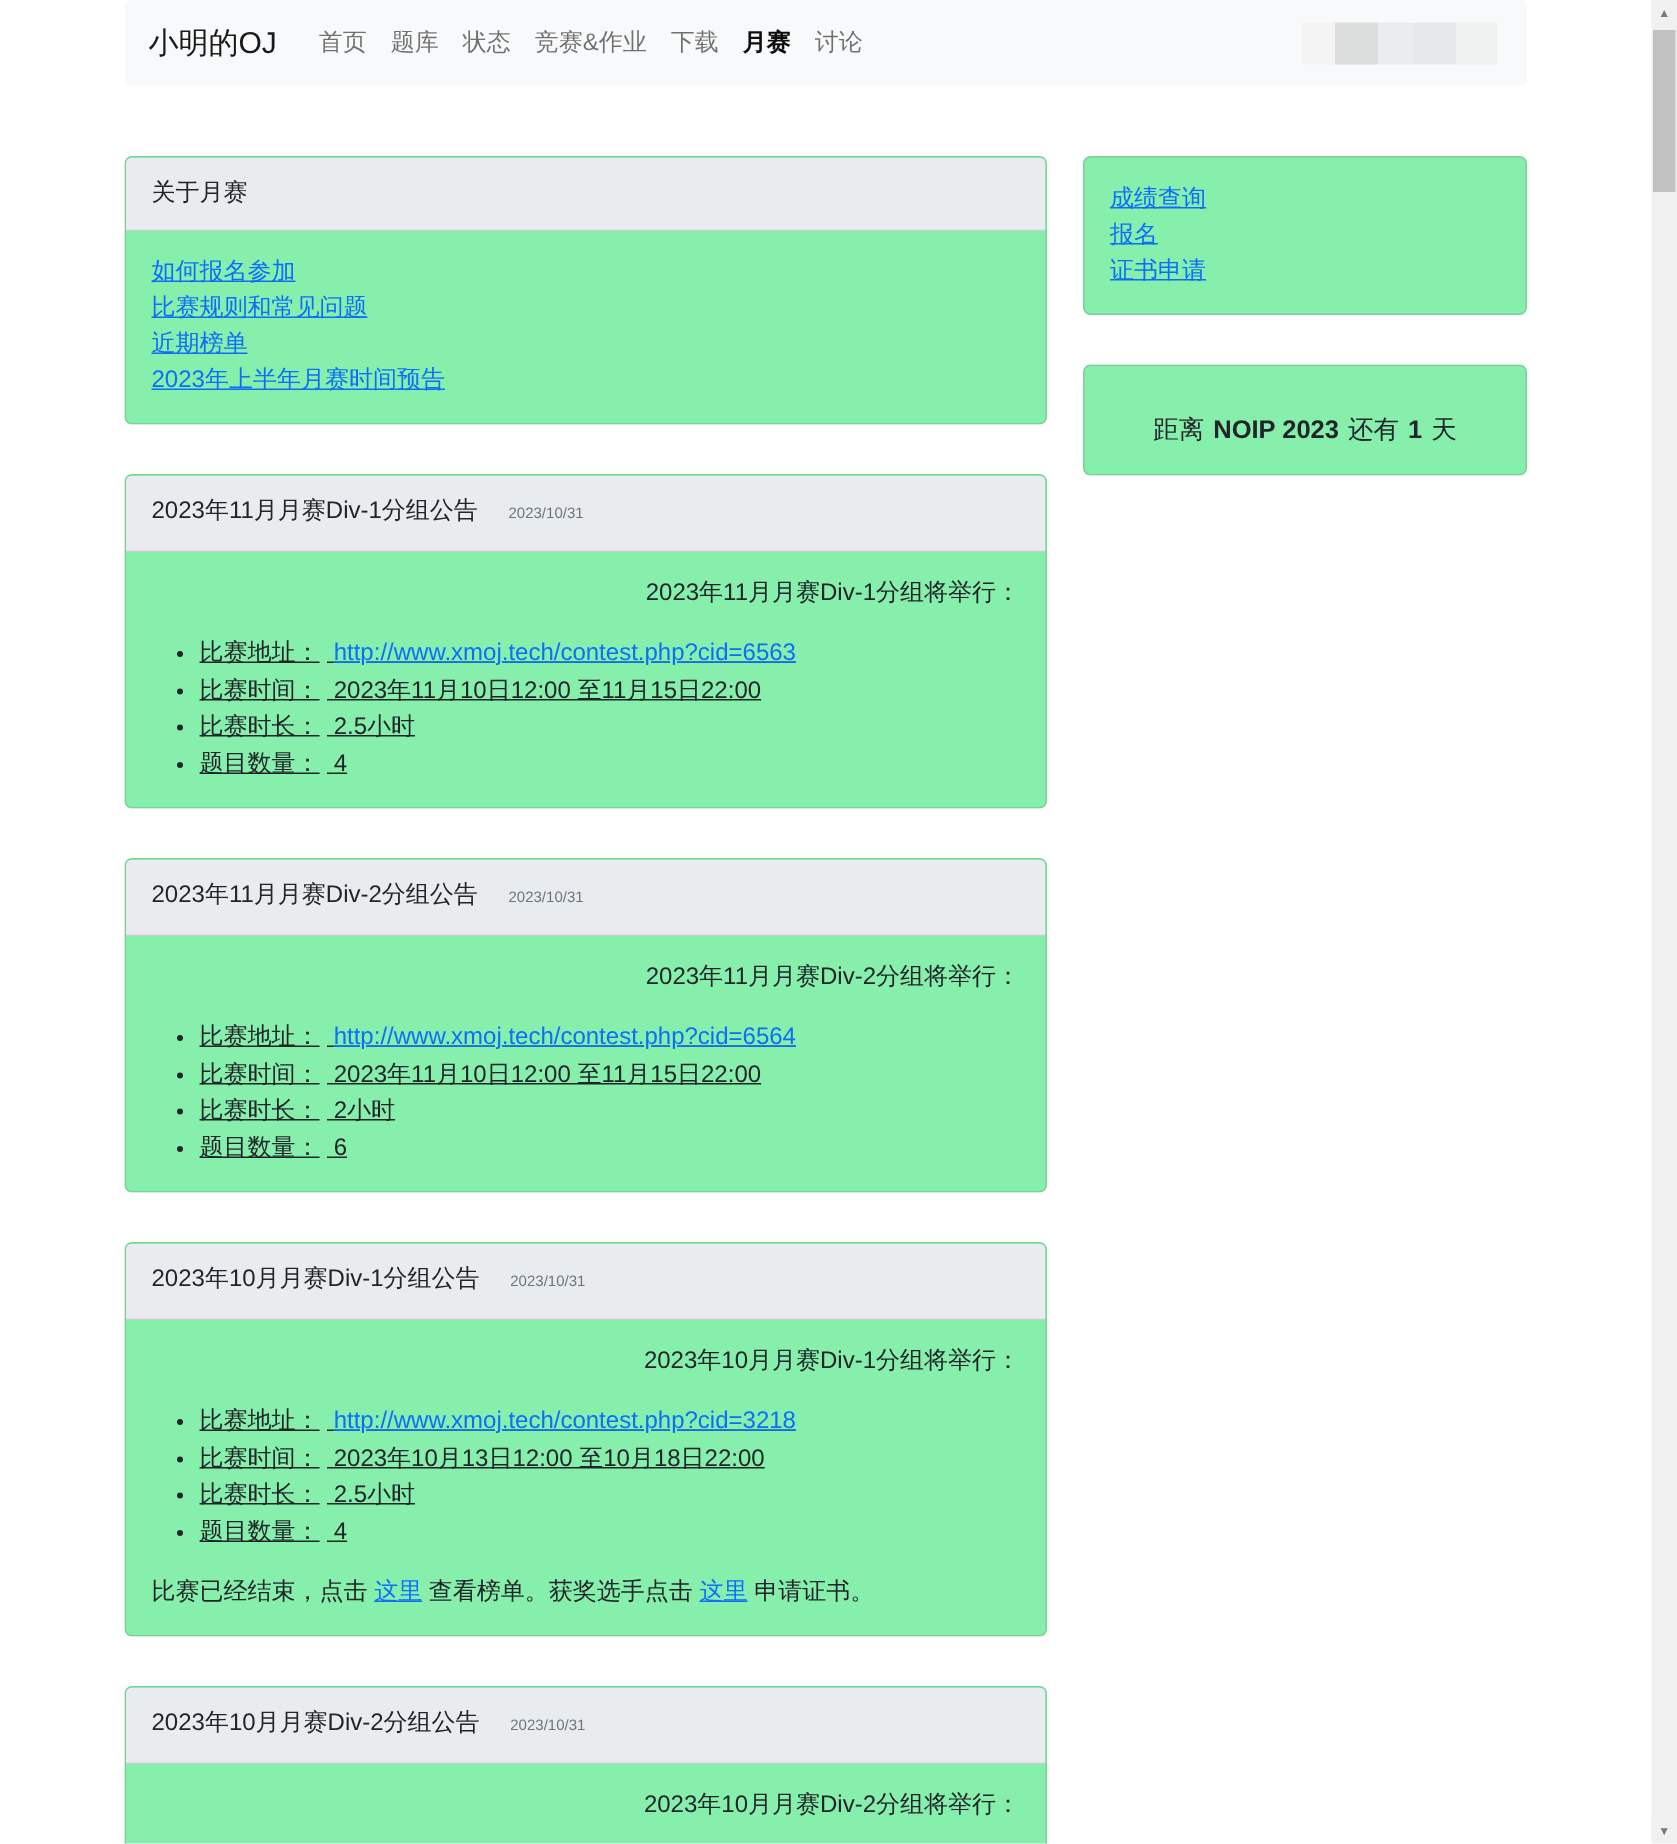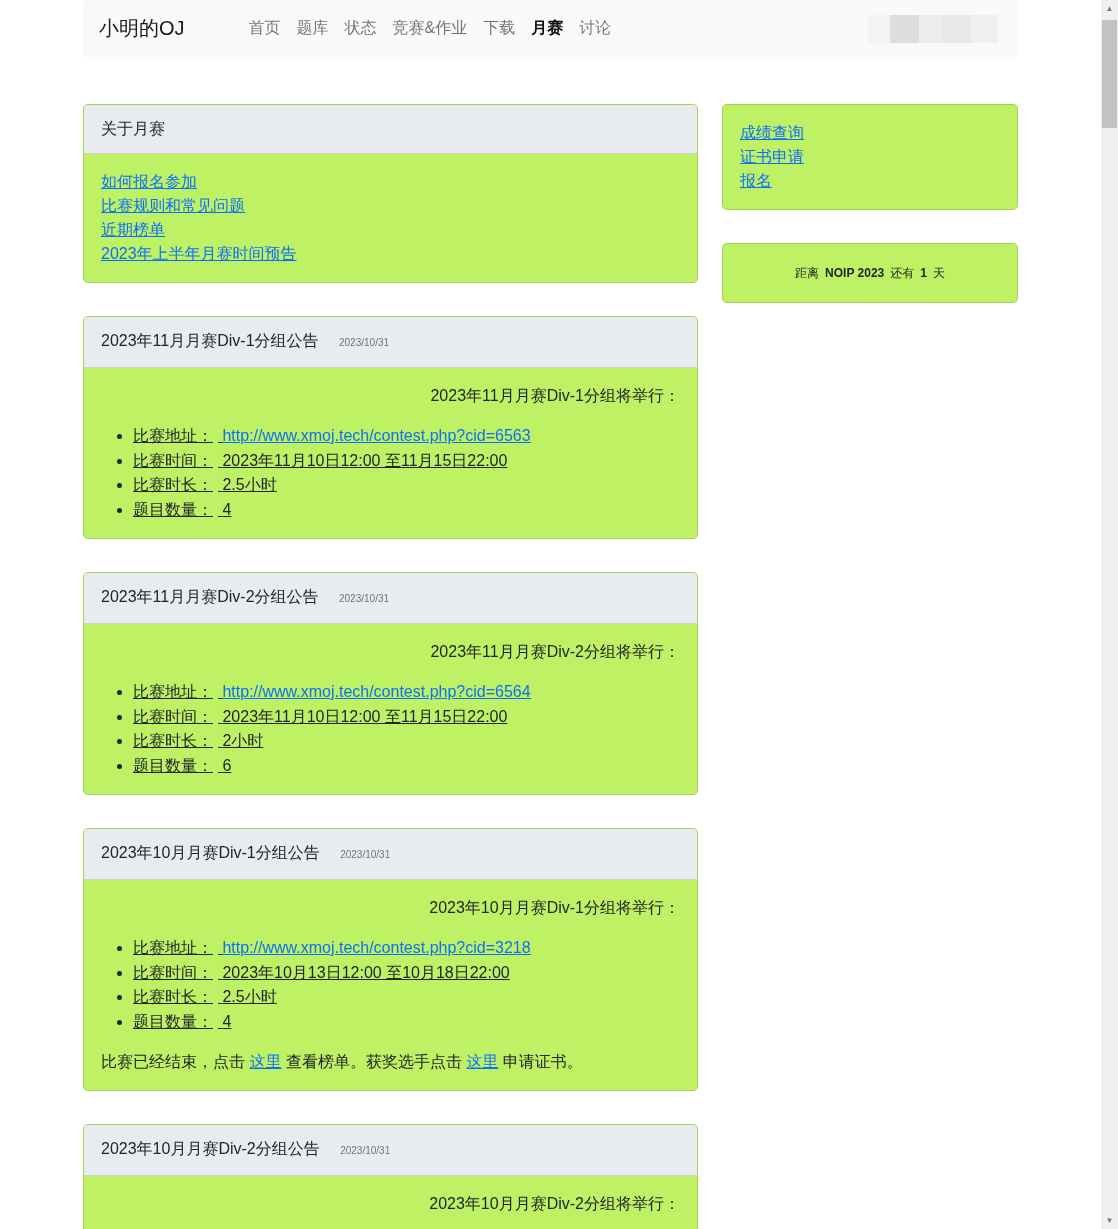--- a/index.html
+++ b/index.html
@@ -4,53 +4,53 @@
 <style>
   * { margin:0; padding:0; box-sizing:border-box; }
   html,body { width:1118px; height:1229px; overflow:hidden; background:#fff;
     font-family:"Liberation Sans","DejaVu Sans",sans-serif; color:#212529; font-size:16px; }
   body { position:relative; }
 
   .container { width:935px; margin-left:83px; }
 
   
   .navbar { background:#f8f9fa; border-radius:4px; height:57px; display:flex;
-    align-items:center; padding:0 12px; margin-bottom:0;gap:36px; }
+    align-items:center; padding:0 12px; margin-bottom:0; }
   .brand { font-size:20px; color:rgba(0,0,0,.9); margin:0 20px 0 4px; white-space:nowrap; }
   .nav { display:flex; align-items:center; list-style:none; flex:1; }
   .nav-link { padding:8px 8px; color:rgba(0,0,0,.55); text-decoration:none; cursor:pointer; white-space:nowrap;text-align:right; }
   .nav-link.active { color:rgba(0,0,0,.95); font-weight:700; }
   .redacted { width:130px; height:28px; margin-right:8px; align-self:center;
     background:linear-gradient(90deg,#f3f3f3 0 17%,#dcdddd 17% 39%,#ebeced 39% 57%,#e7e8e9 57% 79%,#eff0f0 79% 100%);
   }
 
   
   .content { display:flex; justify-content:space-between; margin-top:47px; }
   .col-main { width:615px; }
   .col-side { width:296px; }
 
   
-  .card { border:1px solid rgba(0,0,0,.125); border-radius:5px; background:#bef264; margin-bottom:33px; }
+  .card { border:1px solid rgba(0,0,0,.125); border-radius:5px; background:#86efac; margin-bottom:33px; }
   .card-header { background:#e9ecef; border-bottom:1px solid rgba(0,0,0,.125);
     border-radius:4px 4px 0 0; padding:12px 17px; line-height:24px; }
   .card-title { font-size:16px; color:#212529; }
   .card-date { font-size:10px; color:#6c757d; margin-left:16px; }
   .card-body { padding:16px 17px; line-height:24px; }
 
   a.link { color:#0d6efd; text-decoration:underline; cursor:pointer; }
   .link-list a { display:block; margin-bottom:0; line-height:24px;text-decoration:underline; }
 
   .intro { margin-bottom:16px;text-align:right; }
   ul.details { margin:0 0 0 0; padding-left:32px;text-decoration:underline; }
   ul.details li { line-height:24.5px; }
   .li-label { margin-right:5px; }
   .outro { margin-top:16px; }
 
   
-  .countdown-body { text-align:center; padding:16px; font-size:12px; line-height:26px; }
+  .countdown-body { text-align:center; padding:16px; font-size:17px; line-height:26px;margin-top:14px; }
   .countdown-body span { margin:0 3px; }
   .cd-bold { font-weight:700; }
 
   
   .scrollbar { position:absolute; top:0; right:0; width:17px; height:1229px; background:#f0f0f0; }
   .sb-btn { position:absolute; left:0; width:17px; height:17px; display:flex;
     align-items:center; justify-content:center; font-size:8px; color:#7a7a7a; background:#f0f0f0; cursor:pointer; }
   .sb-up { top:0; } .sb-down { bottom:0; }
   .sb-thumb { position:absolute; left:1px; width:15px; top:20px; height:108px; background:#c2c2c2; cursor:pointer; }
 </style>
@@ -184,22 +184,22 @@
         </div>
       </div>
 
     </div>
 
     <div class="col-side">
 
       <div class="card">
         <div class="card-body link-list">
           <a class="link">成绩查询</a>
+          <a class="link">报名</a>
           <a class="link">证书申请</a>
-          <a class="link">报名</a>
         </div>
       </div>
 
       <div class="card">
         <div class="countdown-body">
           <span>距离</span><span class="cd-bold">NOIP 2023</span><span>还有</span><span class="cd-bold">1</span><span>天</span>
         </div>
       </div>
 
     </div>

